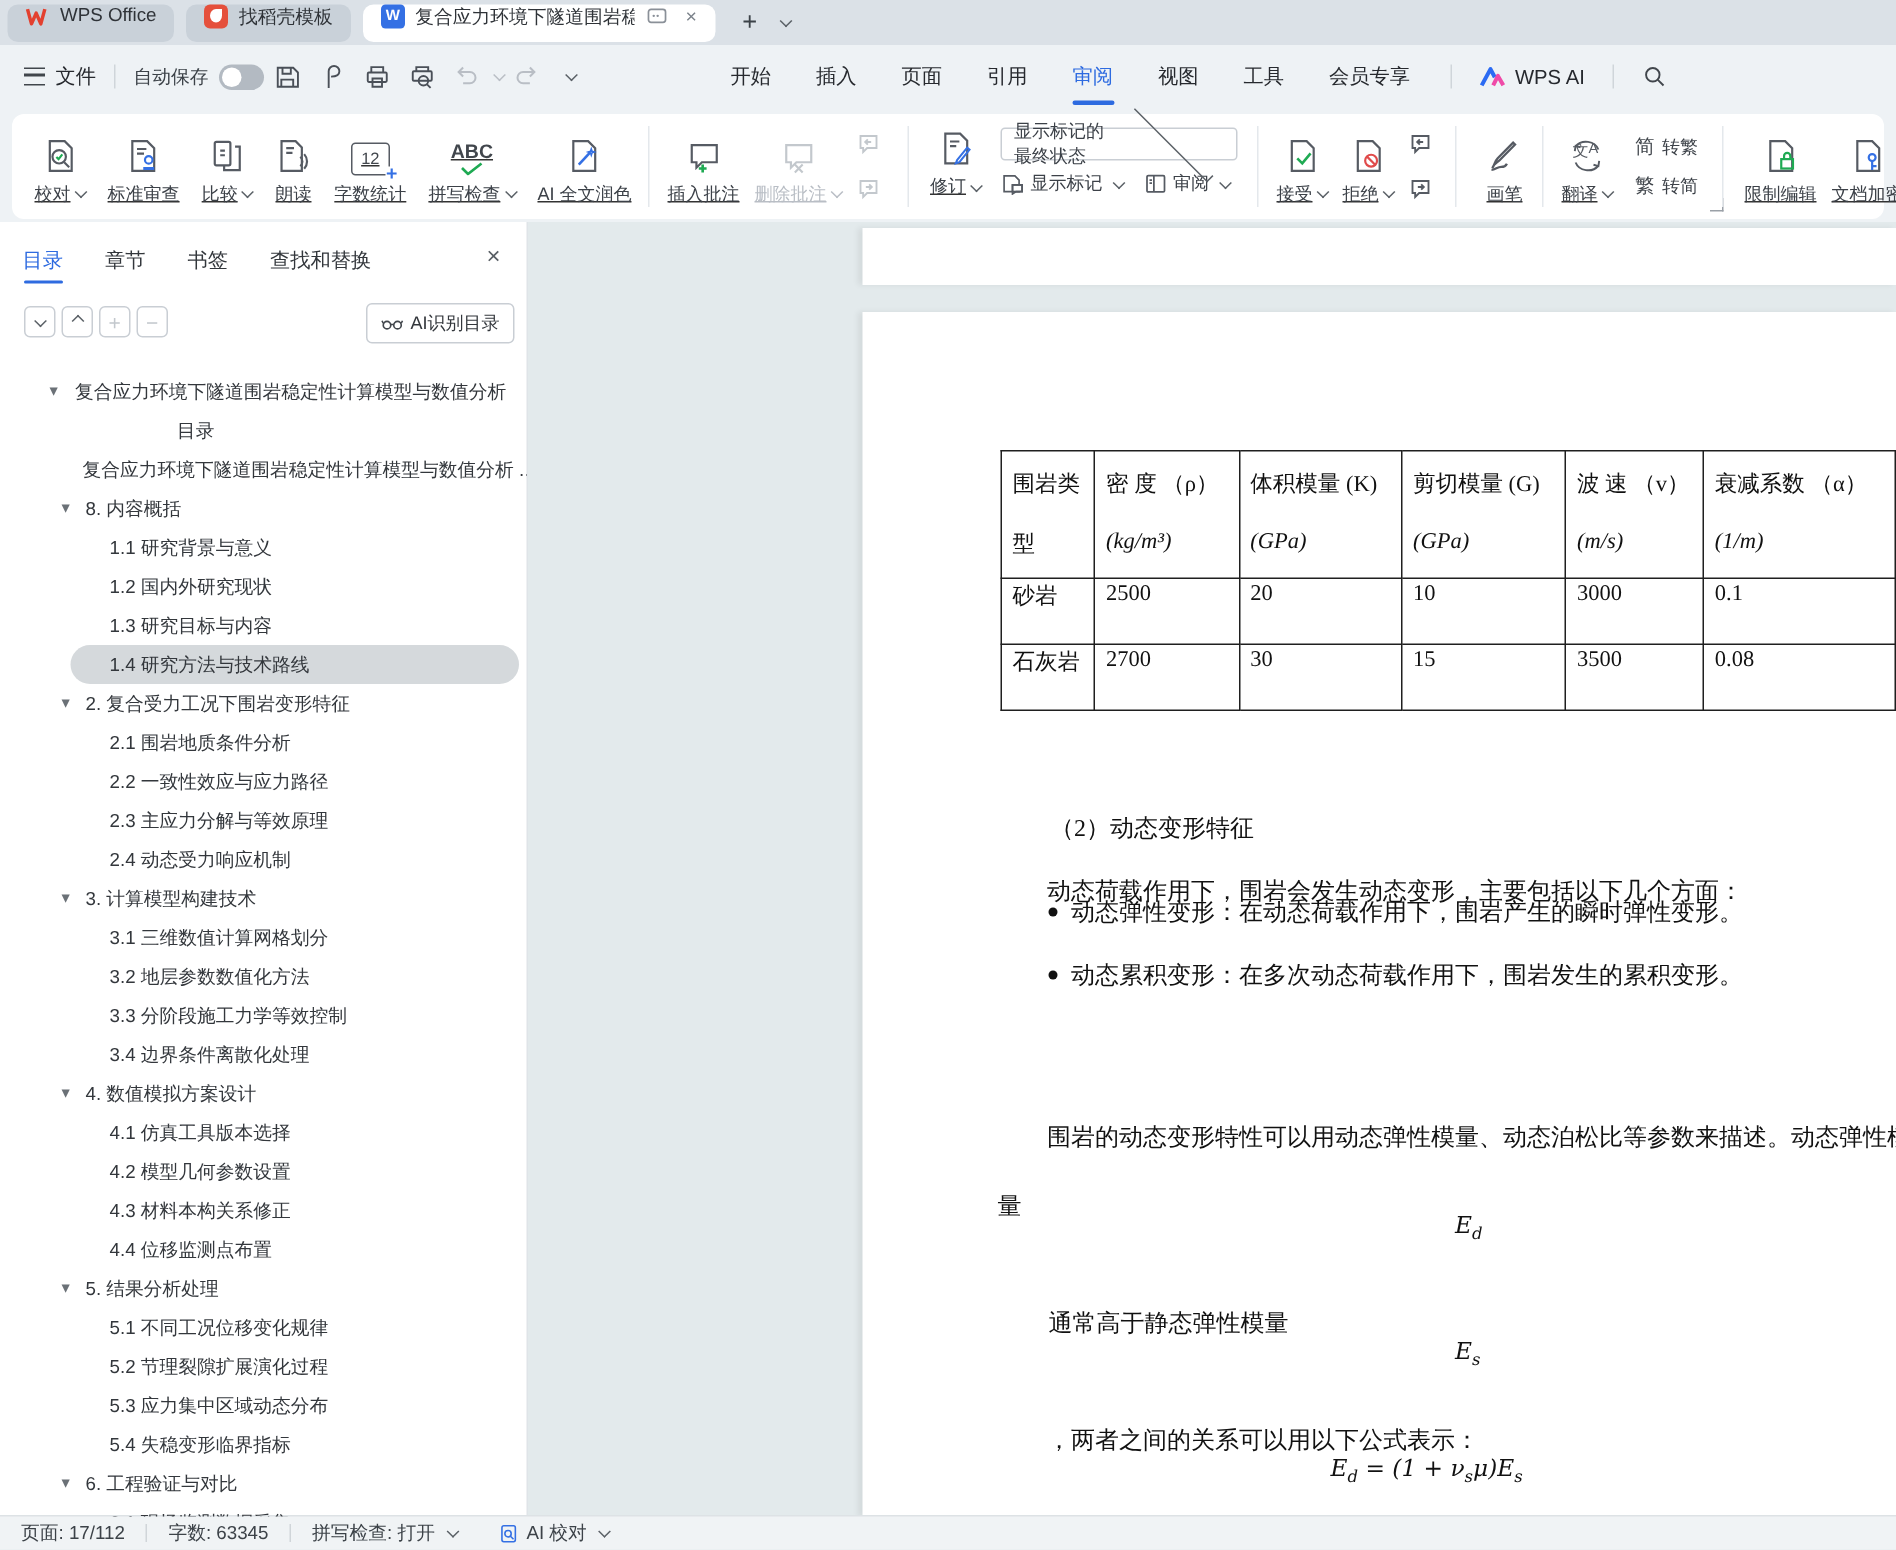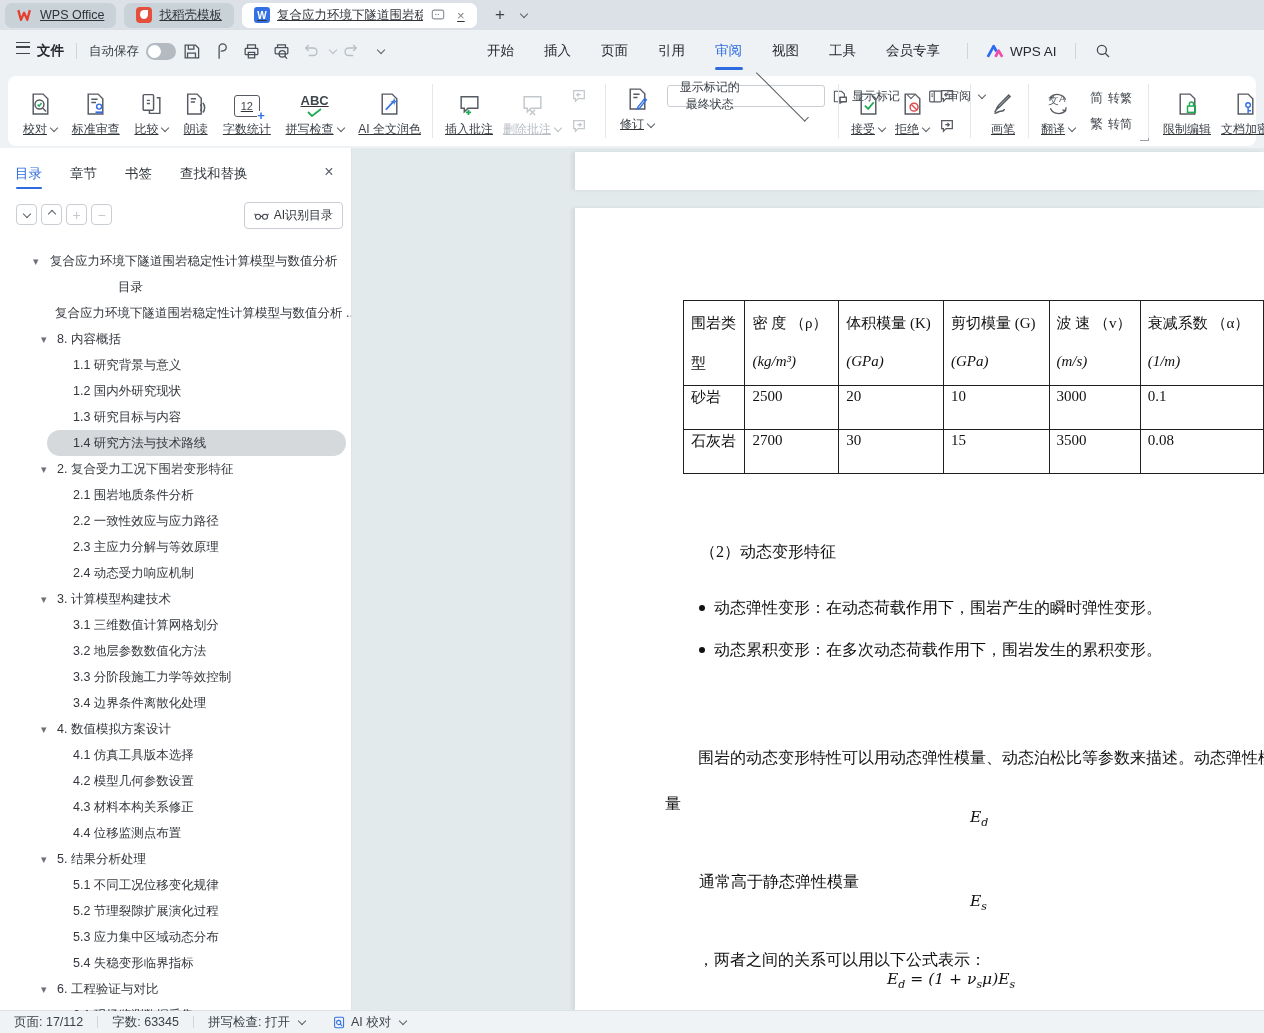--- a/index.html
+++ b/index.html
@@ -3,22 +3,22 @@
 <meta charset="utf-8">
 <style>
   html,body{margin:0;padding:0;}
   #app{position:relative;width:1264px;height:1033px;overflow:hidden;
        font-family:"Liberation Sans","DejaVu Sans",sans-serif;color:#333;
        background:#e3eaec;}
   
   .chrome{position:absolute;left:0;top:0;width:1264px;height:148px;background:#eef2f5;}
   .tabbar{position:absolute;left:0;top:0;width:1264px;height:30px;background:#dbe1e7;
           display:flex;align-items:center;padding-left:5px;box-sizing:border-box;}
-  .tab{height:25px;border-radius:7px;display:flex;align-items:center;gap:7px;
-       padding:0 12px;margin-right:8px;font-size:12.5px;color:#2f3338;cursor:default;text-decoration:underline;}
+  .tab{height:25px;border-radius:7px;display:flex;gap:7px;
+       padding:0 12px;margin-right:8px;font-size:12.5px;color:#2f3338;cursor:default;}
   .tab.inactive{background:#c9d1d9;}
   .tab.active{background:#ffffff;width:215px;padding-right:8px;}
   .tab .title{white-space:nowrap;overflow:hidden;max-width:152px;flex:1;}
   .tb-ico{width:16px;height:16px;flex:none;display:flex;align-items:center;justify-content:center;}
   .docer-ico{width:16px;height:16px;border-radius:4px;background:#e5503c;position:relative;flex:none;}
   .docer-ico::after{content:"";position:absolute;left:4px;top:3px;width:8px;height:9px;
        background:#fff;border-radius:70% 0 70% 70%;}
   .wdoc-ico{width:16px;height:16px;border-radius:3px;background:#3470e4;color:#fff;
        font-size:10px;font-weight:bold;display:flex;align-items:center;justify-content:center;flex:none;}
   .xbtn{width:16px;height:16px;display:flex;align-items:center;justify-content:center;
@@ -27,21 +27,21 @@
   .tab-plus{width:22px;height:22px;display:flex;align-items:center;justify-content:center;
        color:#3c4248;font-size:17px;margin-left:4px;}
   .tab-plus::after{content:"+";}
   .chev{display:inline-block;width:5px;height:5px;border:solid #5a6066;border-width:0 1.3px 1.3px 0;
         transform:rotate(45deg);margin-left:4px;margin-bottom:2px;}
   .chev.up{transform:rotate(-135deg);margin-bottom:-2px;}
   .tab-caret{margin-left:10px;}
   
   .menubar{position:absolute;left:0;top:30px;width:1264px;height:42px;
            display:flex;align-items:center;font-size:13.5px;color:#26292e;}
-  .mb-file{display:flex;align-items:flex-start;gap:7px;margin-left:16px;font-weight:bold;}
+  .mb-file{display:flex;align-items:center;gap:7px;margin-left:16px;}
   .burger{width:14px;height:10px;border-top:1.6px solid #41464c;border-bottom:1.6px solid #41464c;position:relative;}
   .burger::after{content:"";position:absolute;left:0;top:3.2px;width:14px;height:1.6px;background:#41464c;}
   .vdiv{width:1px;height:16px;background:#cfd5da;margin:0 12px;}
   .autosave{display:flex;align-items:center;gap:7px;font-size:12.5px;color:#3c4248;}
   .toggle{width:30px;height:17px;border-radius:9px;background:#b3bac2;position:relative;}
   .toggle::after{content:"";position:absolute;left:2px;top:2px;width:13px;height:13px;border-radius:50%;background:#fff;}
   .qbtn{width:26px;height:26px;display:flex;align-items:center;justify-content:center;border-radius:4px;margin:0 2px;}
   .qbtn svg{display:block;}
   .menu-items{display:flex;align-items:center;margin-left:88px;}
   .menu-item{position:relative;padding:0 15px;height:42px;display:flex;align-items:center;cursor:default;}
@@ -58,21 +58,21 @@
           gap:4px;padding:4px 5px 0 5px;border-radius:4px;text-decoration:underline;}
   .bigbtn .ic{height:28px;display:flex;align-items:flex-end;justify-content:center;}
   .lbl{font-size:12px;color:#3c4148;display:flex;align-items:center;white-space:nowrap;}
   .disabled, .disabled .lbl{color:#b9bec5;}
   .disabled .chev{border-color:#b9bec5;}
   .smallcol{display:flex;flex-direction:column;justify-content:space-between;height:52px;padding:2px 2px;}
   .navbtn{width:22px;height:22px;display:flex;align-items:center;justify-content:center;border-radius:3px;}
   .dropdown{width:158px;height:22px;border:1px solid #c9ced4;border-radius:3px;background:#fff;
             display:flex;align-items:center;font-size:12px;color:#3c4148;padding:0 8px;box-sizing:border-box;}
   .dropdown span{flex:1;}
-  .revcol{display:flex;flex-direction:row;gap:7px;margin-left:8px;padding-top:5px;text-align:center;}
+  .revcol{display:flex;flex-direction:column;gap:7px;margin-left:8px;padding-top:5px;}
   .revrow{display:flex;align-items:center;gap:14px;}
   .smalllbl{font-size:12px;color:#3c4148;display:flex;align-items:center;gap:4px;white-space:nowrap;}
   .zh-glyph{font-size:13px;color:#41464c;}
   .cc-col{display:flex;flex-direction:column;gap:8px;margin-left:10px;}
   .cc-item{display:flex;align-items:center;gap:5px;font-size:12px;color:#3c4148;white-space:nowrap;}
   .grp-expand{position:absolute;left:1132px;top:56px;width:8px;height:8px;border-right:1.4px solid #9aa0a7;
               border-bottom:1.4px solid #9aa0a7;}
   .abc{font-size:13px;font-weight:bold;color:#41464c;letter-spacing:0;line-height:12px;}
   .spell-ic{display:flex;flex-direction:column;align-items:center;gap:1px;}
   .wc-box{width:24px;height:20px;border:1.4px solid #565b63;border-radius:3px;position:relative;
@@ -111,21 +111,21 @@
   .toc-row.lvl1.has-arrow::before{left:41px;}
   .toc-row .t{position:relative;z-index:1;}
   .toc-row.selected .hl{content:"";position:absolute;left:47px;right:5px;top:0;bottom:0;
         background:#d5d9dc;border-radius:13px;}
   
   .prevpage{position:absolute;left:575px;top:152px;width:689px;height:38px;background:#fff;
             box-shadow:-3px 0 4px rgba(0,0,0,0.07);}
   .page{position:absolute;left:575px;top:208px;width:689px;height:803px;background:#fff;
         box-shadow:-3px 0 4px rgba(0,0,0,0.07);overflow:hidden;
         font-family:"Liberation Serif","DejaVu Serif",serif;color:#111;}
-  .doctable{position:absolute;left:108px;top:92px;border-collapse:collapse;table-layout:fixed;}
+  .doctable{position:absolute;left:92px;top:92px;border-collapse:collapse;table-layout:fixed;}
   .doctable th,.doctable td{border:1.5px solid #1f1f1f;vertical-align:top;text-align:left;
         padding:2px 7px;font-weight:normal;overflow:hidden;white-space:nowrap;}
   .doctable th{height:80px;font-size:15px;}
   .doctable td{height:39px;font-size:15px;}
   .th-title{line-height:40px;}
   .th-unit{line-height:36px;font-style:italic;}
   .docline{position:absolute;white-space:nowrap;font-size:16px;color:#111;margin-top:24px;}
   .bullets{position:absolute;left:122px;top:390px;}
   .bullet-row{position:relative;height:41.5px;padding-left:17px;font-size:16px;white-space:nowrap;}
   .bullet-row::before{content:"";position:absolute;left:2px;top:7px;width:6px;height:6px;
@@ -752,20 +752,21 @@
             <td>15</td>
             <td>3500</td>
             <td>0.08</td>
           </tr>
 
 
       </tbody>
     </table>
 
     <div class="docline" style="left:125px;top:310px;">（2）动态变形特征</div>
+    <div class="docline" style="left:123px;top:352px;">动态荷载作用下，围岩会发生动态变形，主要包括以下几个方面：</div>
 
     <div class="bullets">
 
         <div class="bullet-row"><span>动态弹性变形：在动态荷载作用下，围岩产生的瞬时弹性变形。</span></div>
 
 
         <div class="bullet-row"><span>动态累积变形：在多次动态荷载作用下，围岩发生的累积变形。</span></div>
 
     </div>
 

